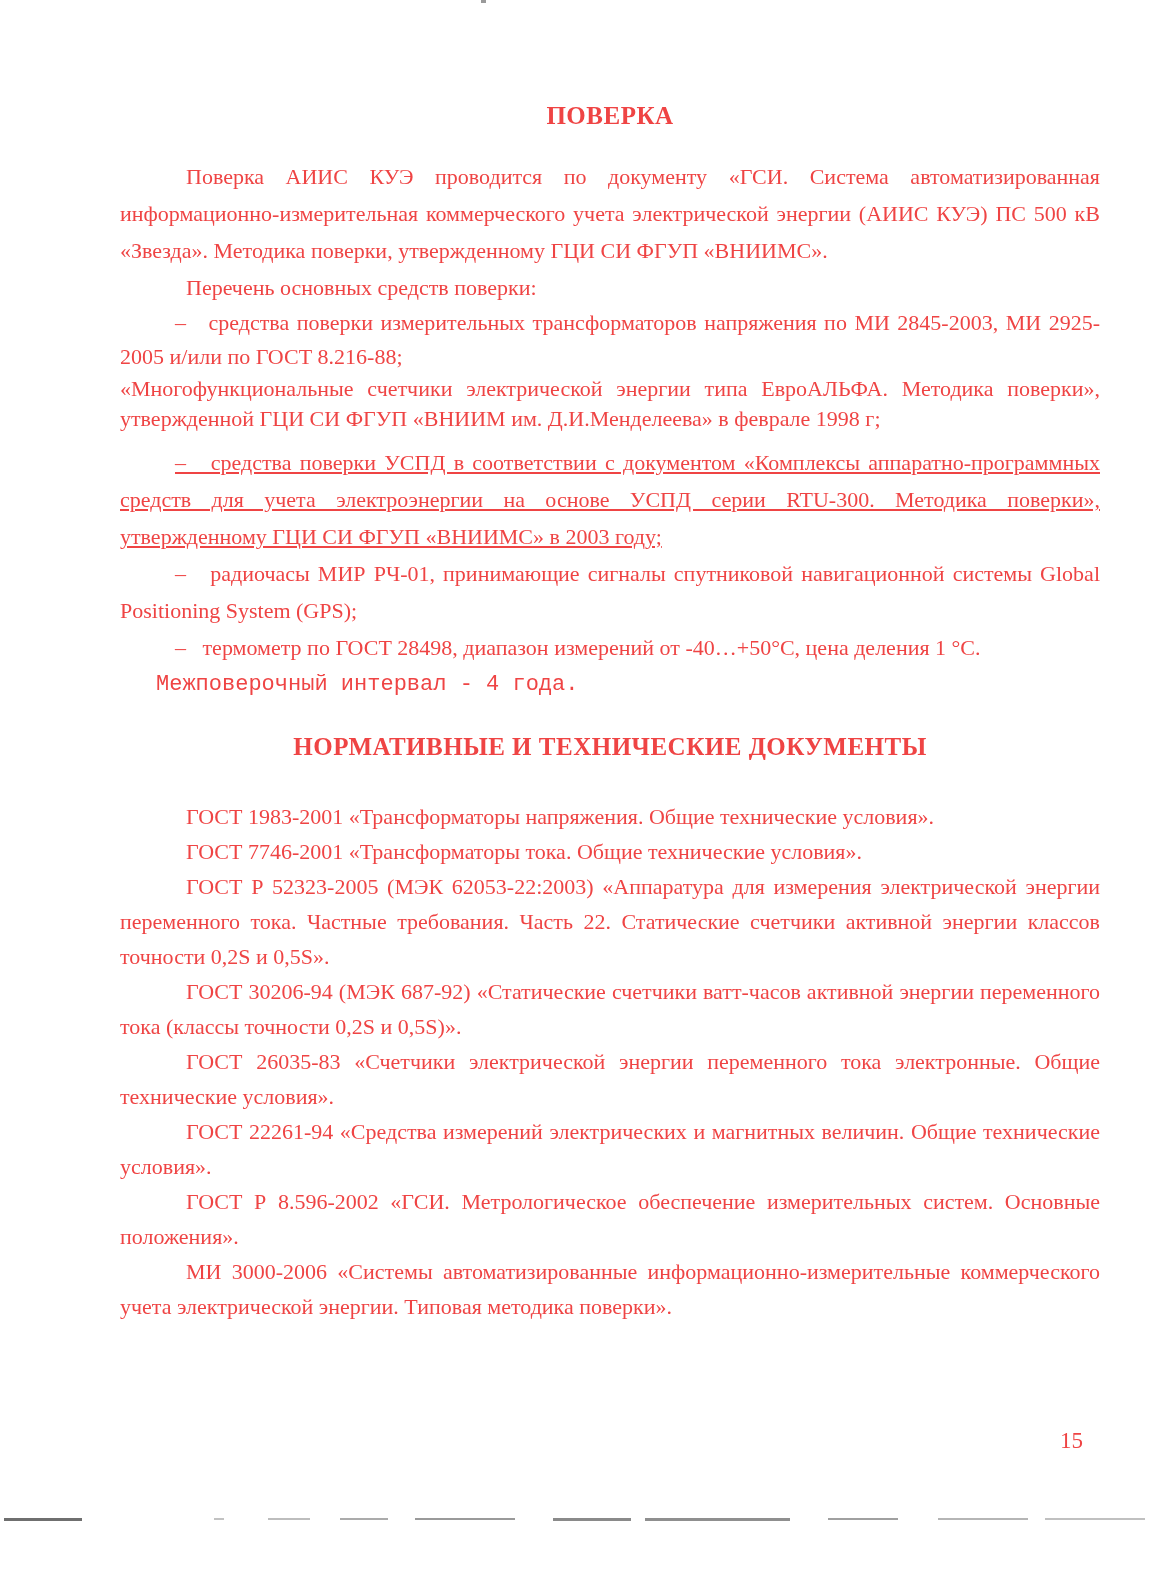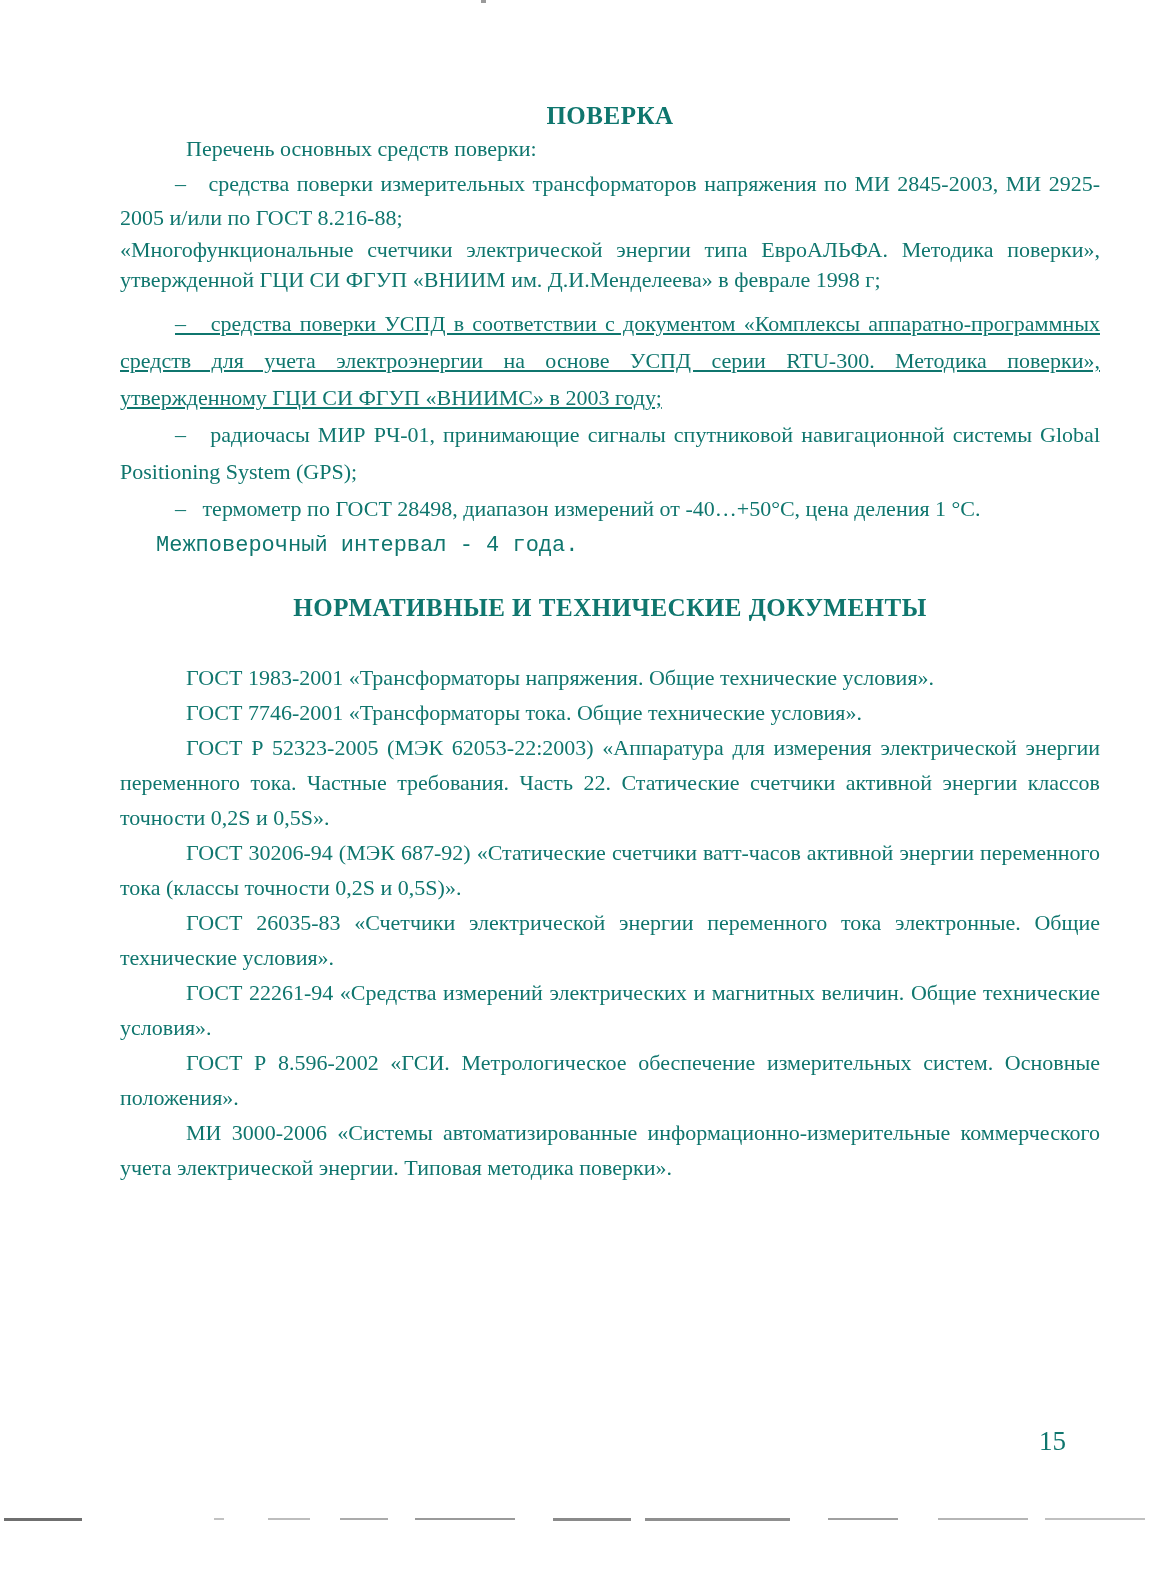--- a/index.html
+++ b/index.html
@@ -6,21 +6,21 @@
     margin: 0;
     padding: 0;
     background: #ffffff;
   }
   .page {
     position: relative;
     width: 1172px;
     height: 1569px;
     background: #ffffff;
     font-family: "Liberation Serif", "DejaVu Serif", serif;
-    color: #0f766e;
+    color: #ef4444;
     overflow: hidden;
   }
   .content {
     position: absolute;
     left: 120px;
     top: 0;
     width: 980px;
   }
   .doc-heading {
     margin: 0;
@@ -41,22 +41,22 @@
   .dash-item { text-indent: 55px; }
   .small-indent { text-indent: 36px; font-family: Liberation Mono, monospace; }
   .first-body { margin-top: 28px; }
   .tight-a { line-height: 34px; }
   .tight-b { line-height: 30px; }
   .gap-top { margin-top: 10px; text-decoration: underline; }
   .docs-section .p { line-height: 35px; }
   .page-number {
     position: absolute;
     top: 1428px;
-    right: 106px;
-    font-size: 27px;
+    right: 89px;
+    font-size: 23px;
     line-height: 26px;
     text-align: right;
   }
   .top-speck {
     position: absolute;
     left: 481px;
     top: 0;
     width: 5px;
     height: 3px;
     background: #9a9a9a;
@@ -82,20 +82,21 @@
 
 <div class="page">
 
   <div class="top-speck"></div>
 
   <div class="content">
 
     <section>
       <h1 class="doc-heading h1">ПОВЕРКА</h1>
 
+      <p class="p indent first-body">Поверка АИИС КУЭ  проводится по документу «ГСИ. Система автоматизированная информационно-измерительная коммерческого учета электрической энергии (АИИС КУЭ) ПС 500 кВ «Звезда». Методика поверки, утвержденному ГЦИ СИ ФГУП «ВНИИМС».</p>
 
       <p class="p indent">Перечень основных средств поверки:</p>
 
       <p class="p dash-item tight-a">–&nbsp;&nbsp;&nbsp;средства поверки измерительных трансформаторов напряжения по МИ 2845-2003, МИ 2925-2005 и/или по ГОСТ 8.216-88;</p>
 
       <p class="p tight-b">«Многофункциональные счетчики электрической энергии типа ЕвроАЛЬФА. Методика поверки», утвержденной ГЦИ СИ ФГУП «ВНИИМ им. Д.И.Менделеева» в феврале 1998 г;</p>
 
       <p class="p dash-item gap-top">–&nbsp;&nbsp;&nbsp;средства поверки УСПД в соответствии с документом «Комплексы аппаратно-программных средств для учета электроэнергии на основе УСПД серии RTU-300. Методика поверки», утвержденному ГЦИ СИ ФГУП «ВНИИМС» в 2003 году;</p>
 
       <p class="p dash-item">–&nbsp;&nbsp;&nbsp;радиочасы МИР РЧ-01, принимающие сигналы спутниковой навигационной системы Global Positioning System (GPS);</p>

